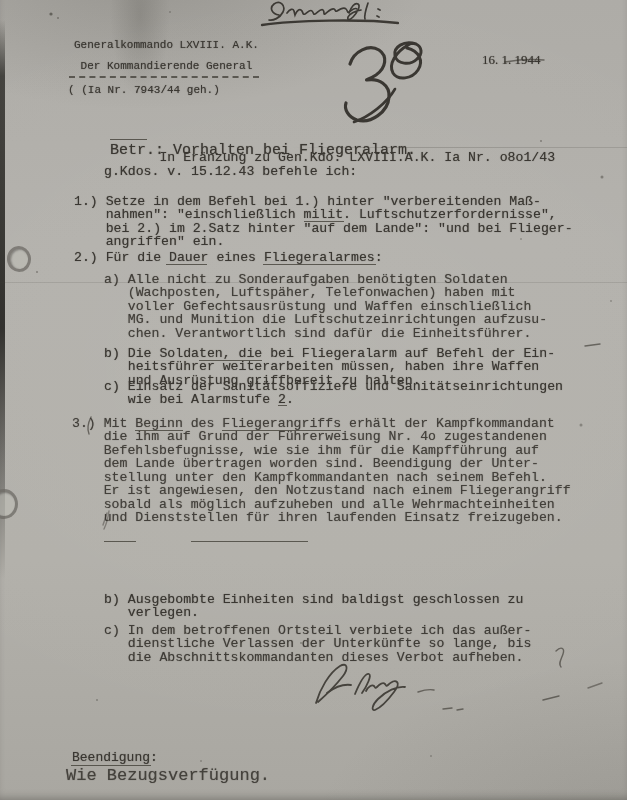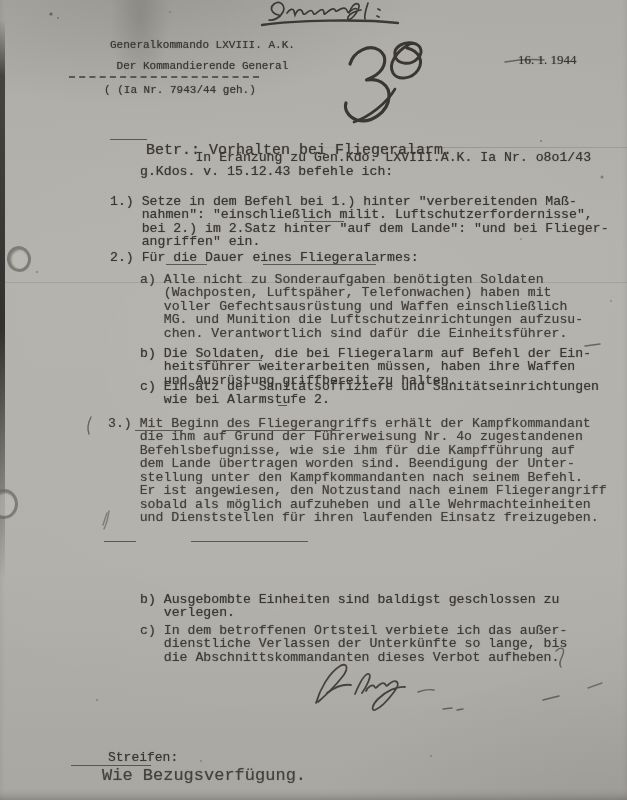--- a/index.html
+++ b/index.html
@@ -11,21 +11,20 @@
       radial-gradient(ellipse 700px 500px at 50% 45%, rgba(255,255,250,.05), transparent 80%),
       linear-gradient(180deg, #aeaca7 0%, #b3b1ac 30%, #b2b0aa 70%, #a9a7a1 100%);
     box-shadow: inset 0 -6px 10px -5px rgba(55,53,48,.45);
     font-family:"Liberation Mono","DejaVu Sans Mono",monospace;
   }
   .t{
     position:absolute;white-space:pre;color:#3a3732;
     font-size:13.2px;line-height:13.45px;letter-spacing:0;
     text-shadow:0 0 1px rgba(58,55,48,.65);
     font-family:"Liberation Mono","DejaVu Sans Mono",monospace;
-    margin-left:36px;
   }
   .edge-left{position:absolute;left:0;top:20px;width:5px;height:560px;
     background:linear-gradient(180deg, rgba(35,34,30,0) 0%, rgba(35,34,30,.75) 10%, rgba(28,27,24,.85) 55%, rgba(35,34,30,0) 100%);}
   .shade-band{position:absolute;left:100px;top:0;width:80px;height:150px;
     background:radial-gradient(ellipse 40px 110px at 50% 10%, rgba(75,73,67,.22), transparent 75%);}
   .fold1{position:absolute;left:290px;top:147px;width:337px;height:1px;
     background:linear-gradient(90deg, transparent, rgba(70,68,62,.25) 35%, rgba(70,68,62,.18));}
   .fold2{position:absolute;left:0;top:282px;width:627px;height:1px;background:rgba(70,68,62,.15);}
   .hole{position:absolute;border-radius:50%;border:3px solid rgba(55,52,46,.45);
     background:rgba(190,189,183,.55);box-shadow:inset 1px 1px 2px rgba(50,48,44,.4);}
@@ -107,21 +106,21 @@
     stellung unter den Kampfkommandanten nach seinem Befehl.
     Er ist angewiesen, den Notzustand nach einem Fliegerangriff
     sobald als möglich aufzuheben und alle Wehrmachteinheiten
     und Dienststellen für ihren laufenden Einsatz freizugeben.</div>
   <div class="t" id="item4b">b) Ausgebombte Einheiten sind baldigst geschlossen zu
    verlegen.</div>
   <div class="t" id="item4c">c) In dem betroffenen Ortsteil verbiete ich das außer-
    dienstliche Verlassen der Unterkünfte so lange, bis
    die Abschnittskommandanten dieses Verbot aufheben.</div>
 
-  <div class="t" id="verteiler-line">Streifen:</div>
+  <div class="t" id="verteiler-line">Beendigung:</div>
   <div class="t" id="footer-line">Wie Bezugsverfügung.</div>
 
   <div class="ub" style="left:110px;top:139px;width:37px;"></div>
   <div class="ub" style="left:304px;top:221px;width:40px;"></div>
   <div class="ub" style="left:166px;top:264px;width:41px;"></div>
   <div class="ub" style="left:263px;top:264px;width:113px;"></div>
   <div class="ub" style="left:199px;top:360px;width:63px;"></div>
   <div class="ub" style="left:278px;top:405px;width:9px;"></div>
   <div class="ub" style="left:135px;top:430px;width:48px;"></div>
   <div class="ub" style="left:222px;top:430px;width:119px;"></div>

